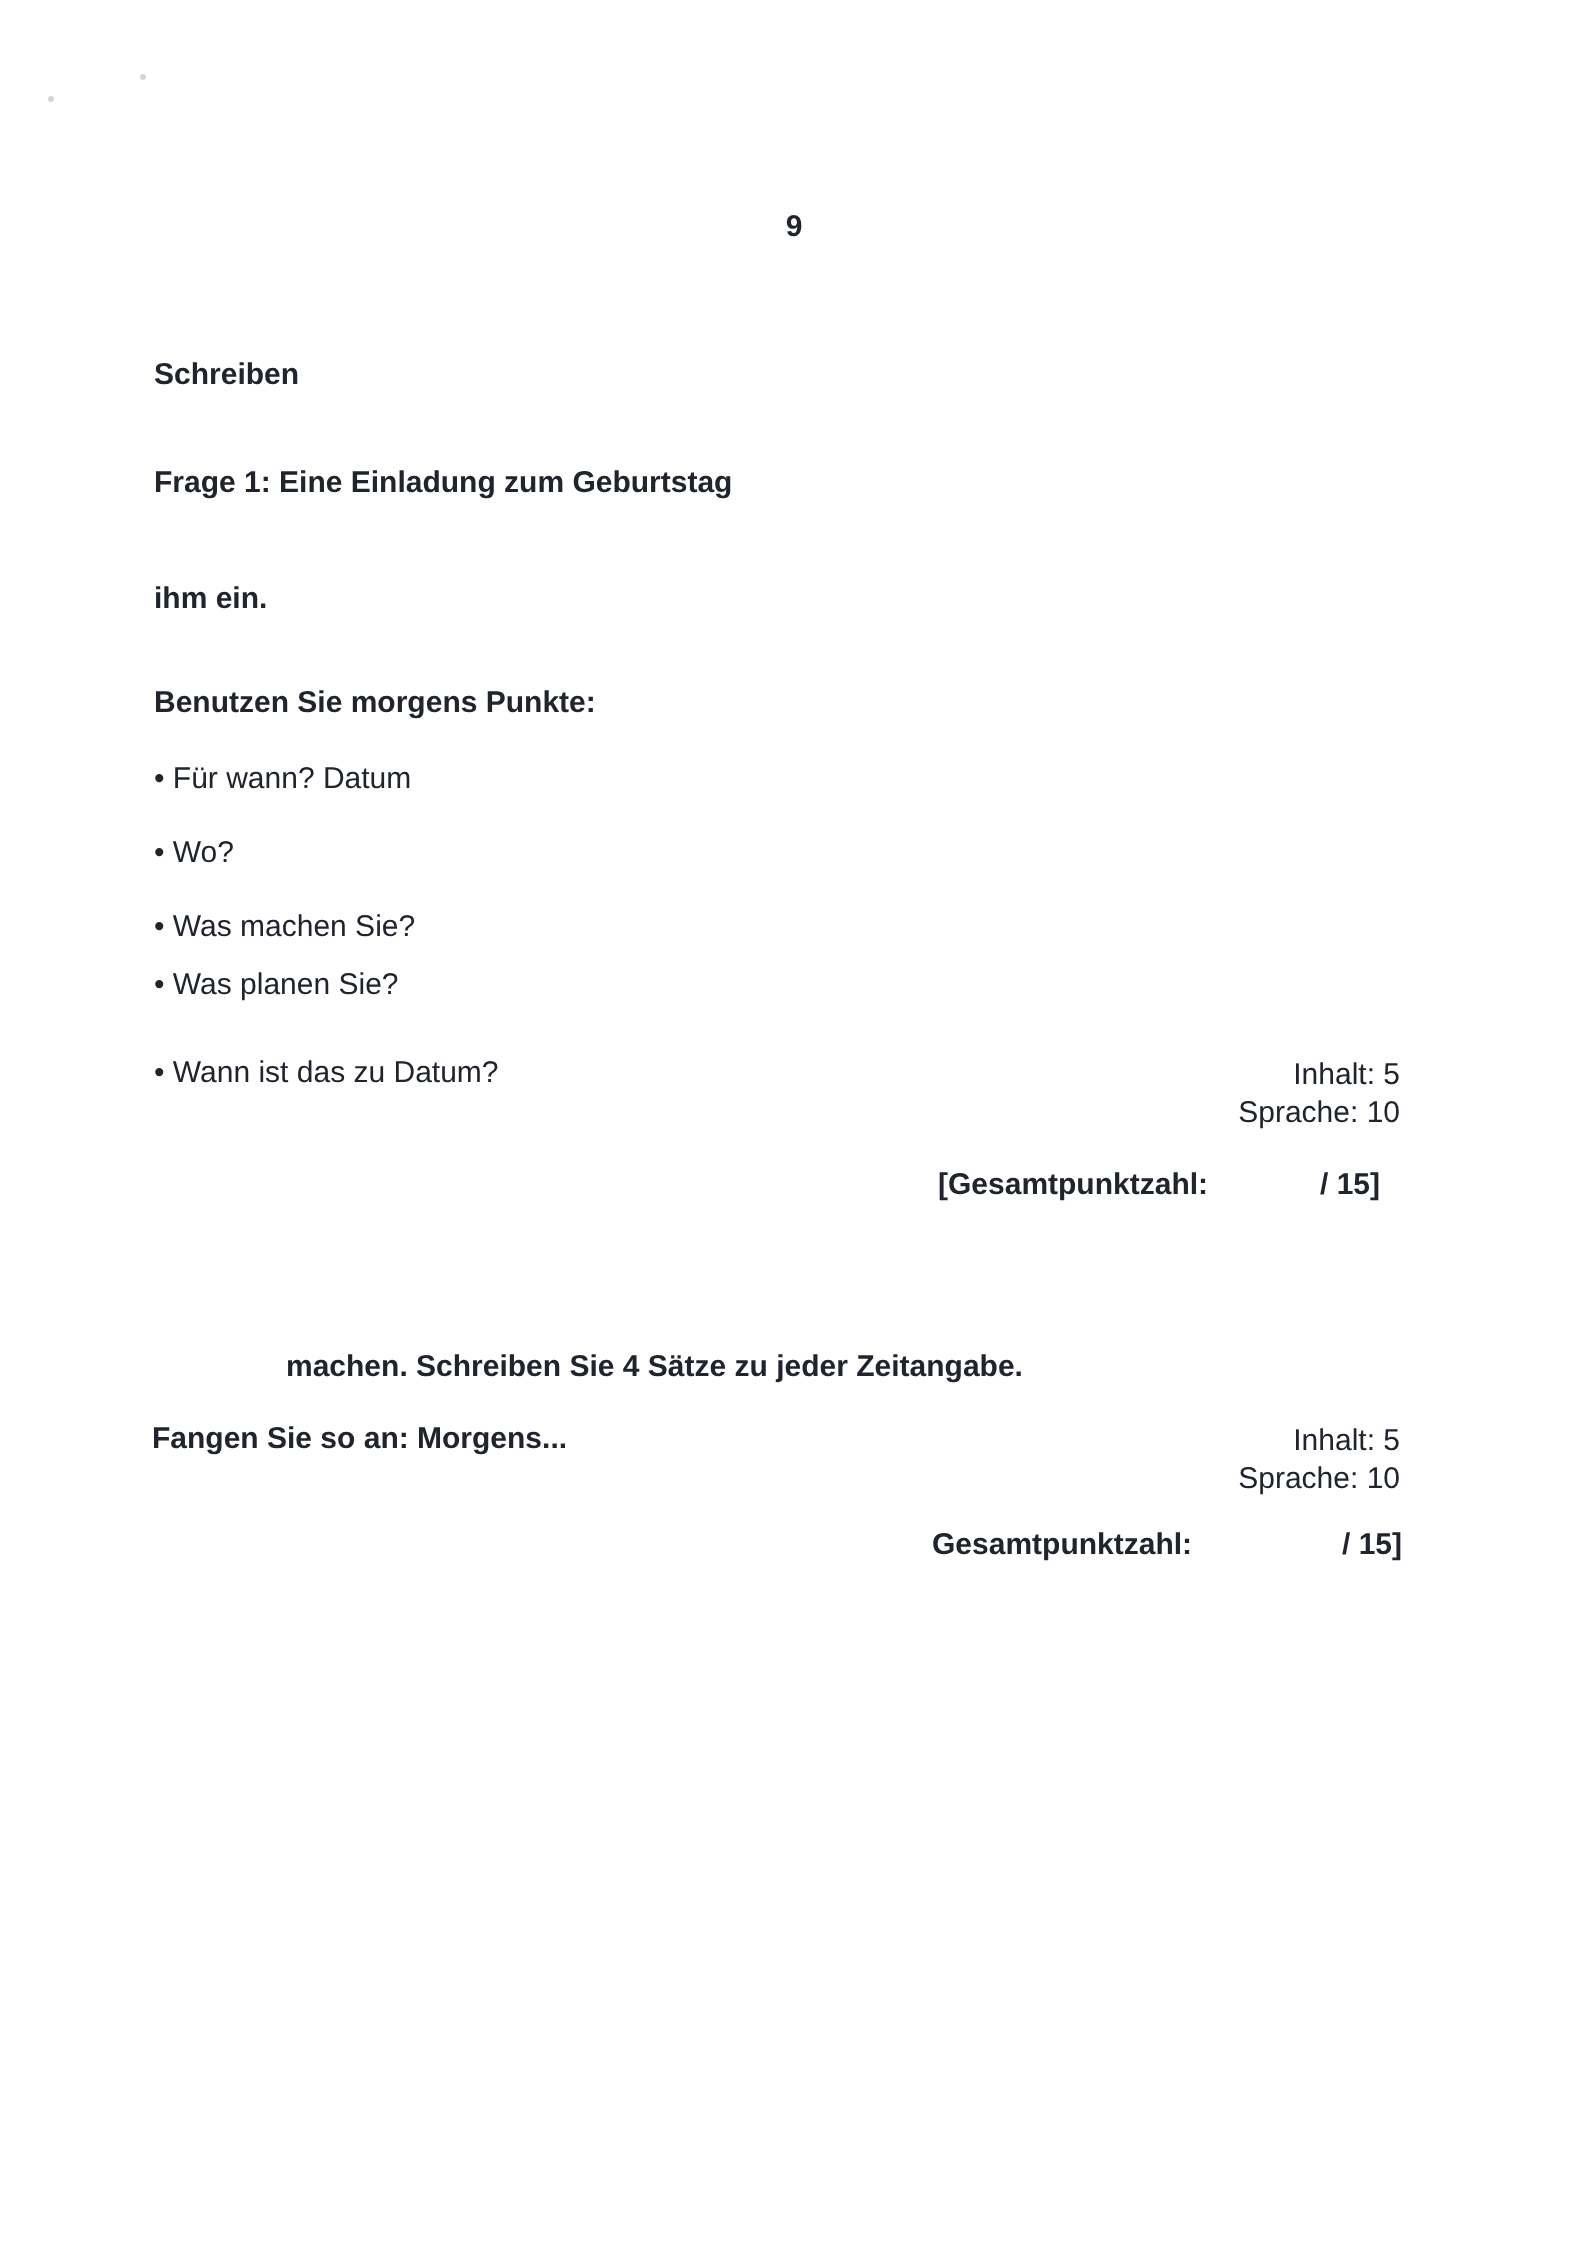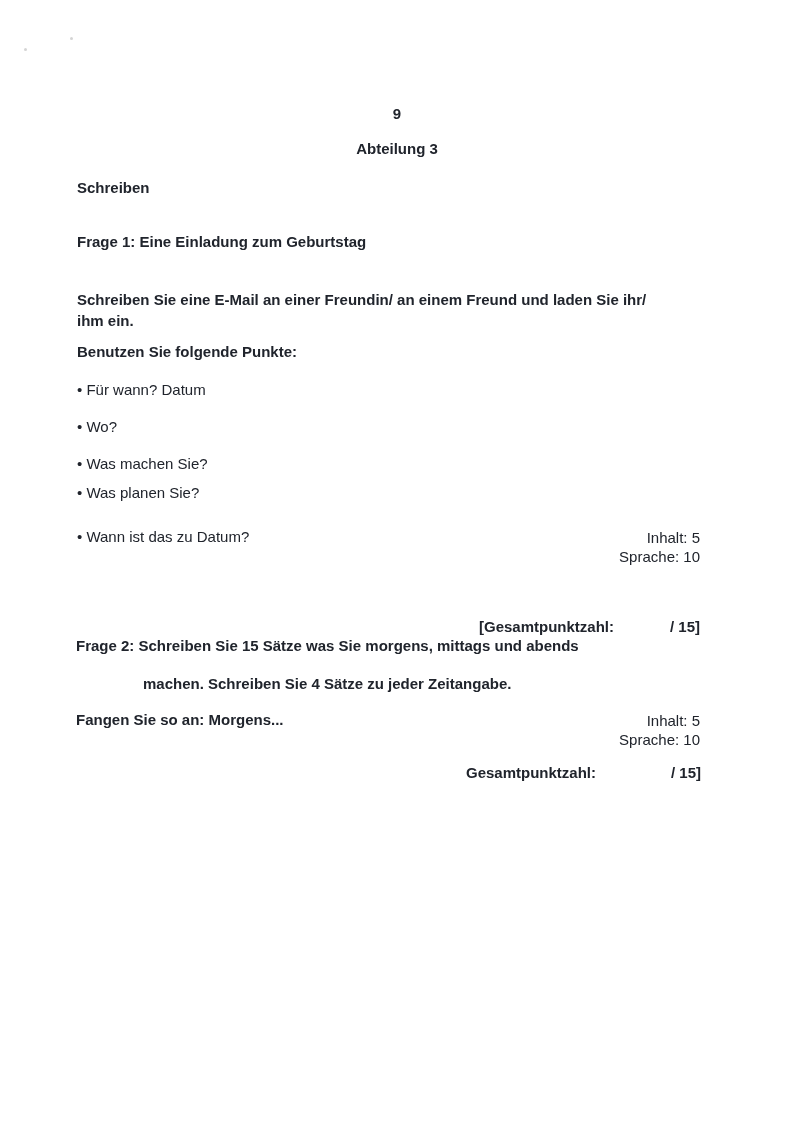--- a/index.html
+++ b/index.html
@@ -36,47 +36,44 @@
 </style>
 </head>
 <body>
 
 <div class="page">
 
   <div class="speck" style="left:70px; top:37px;"></div>
   <div class="speck" style="left:24px; top:48px;"></div>
 
   <div class="line center bold" style="top:105px;">9</div>
-  <div class="line center bold" style="top:140px;">Abteilung 3</div>
   <div class="line bold" style="left:77px; top:179px;">Schreiben</div>
 
   <div class="line bold" style="left:77px; top:233px;">Frage 1: Eine Einladung zum Geburtstag</div>
 
   <div class="line bold para" style="left:77px; top:289px;">
-    <span>Schreiben Sie eine E-Mail an einer Freundin/ an einem Freund und laden Sie ihr/</span>
     <span>ihm ein.</span>
   </div>
 
-  <div class="line bold" style="left:77px; top:343px;">Benutzen Sie folgende Punkte:</div>
+  <div class="line bold" style="left:77px; top:343px;">Benutzen Sie morgens Punkte:</div>
 
   <div class="line" style="left:77px; top:381px;text-align:right;">• Für wann? Datum</div>
   <div class="line" style="left:77px; top:418px;">• Wo?</div>
   <div class="line" style="left:77px; top:455px;">• Was machen Sie?</div>
   <div class="line" style="left:77px; top:484px;">• Was planen Sie?</div>
   <div class="line" style="left:77px; top:528px;">• Wann ist das zu Datum?</div>
 
   <div class="line score-right" style="right:94px; top:528px;">Inhalt: 5</div>
   <div class="line score-right" style="right:94px; top:547px;">Sprache: 10</div>
 
-  <div class="total-row" style="right:94px; top:584px; width:221px;margin-top:34px;">
+  <div class="total-row" style="right:104px; top:584px; width:221px;">
     <span>[Gesamtpunktzahl:</span>
     <span>/ 15]</span>
   </div>
 
-  <div class="line bold" style="left:76px; top:637px;">Frage 2: Schreiben Sie 15 Sätze was Sie morgens, mittags und abends</div>
   <div class="line bold" style="left:143px; top:675px;">machen. Schreiben Sie 4 Sätze zu jeder Zeitangabe.</div>
 
   <div class="line bold" style="left:76px; top:711px;">Fangen Sie so an: Morgens...</div>
 
   <div class="line score-right" style="right:94px; top:711px;">Inhalt: 5</div>
   <div class="line score-right" style="right:94px; top:730px;">Sprache: 10</div>
 
   <div class="total-row" style="right:93px; top:764px; width:235px;text-align:right;">
     <span>Gesamtpunktzahl:</span>
     <span>/ 15]</span>

